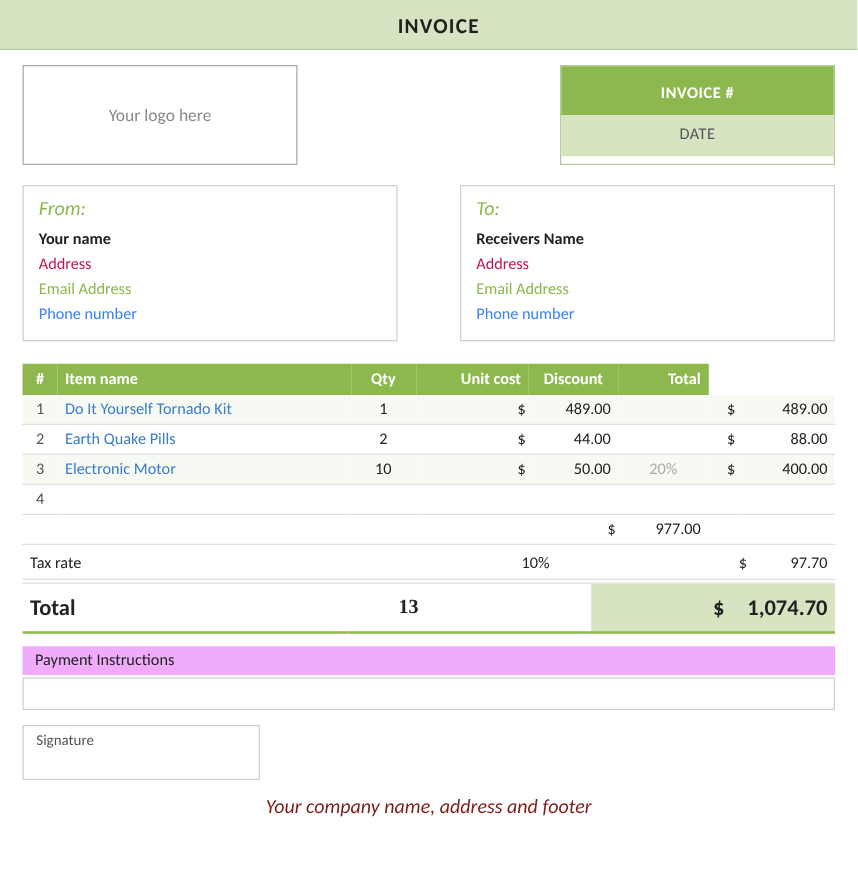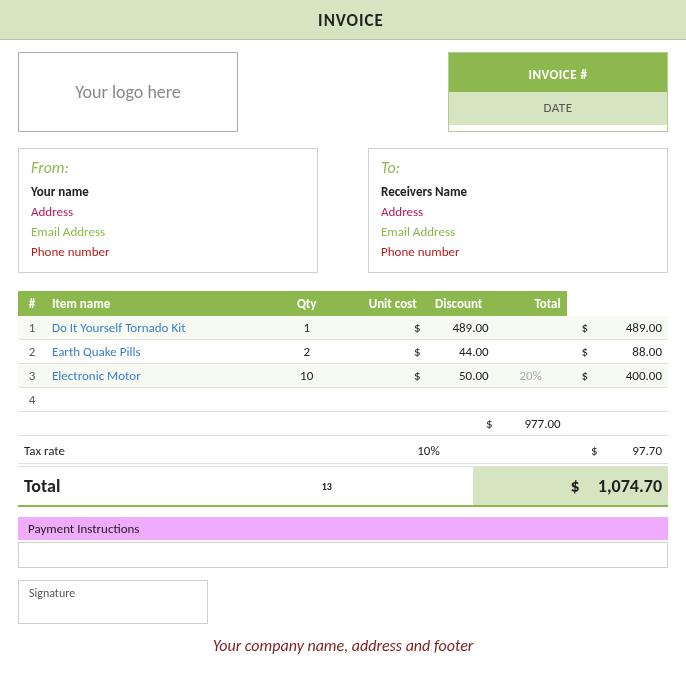--- a/index.html
+++ b/index.html
@@ -38,21 +38,21 @@
       gap: 20px;
     }
     .logo-box {
       border: 1.5px solid #aaa;
       width: 220px;
       min-height: 80px;
       display: flex;
       align-items: center;
       justify-content: center;
       color: #888;
-      font-size: 18px;
+      font-size: 14px;
       background: #fff;
     }
     .invoice-num-block {
       display: flex;
       flex-direction: column;
       width: 220px;
       border: 1.5px solid #b5c99a;
     }
     .invoice-num-top {
       background: #8db84e;
@@ -97,21 +97,21 @@
       font-weight: bold;
       color: #222;
     }
     .address-box .address-line {
       color: #be185d;
     }
     .address-box .email-line {
       color: #8db84e;
     }
     .address-box .phone-line {
-      color: #b91c1c;
+      color: #3b82f6;
     }
     
     .table-section {
       padding: 8px 18px 0 18px;
     }
     .items-table {
       width: 100%;
       border-collapse: collapse;
       font-size: 13px;
     }
@@ -190,21 +190,22 @@
       border-top: 1px solid #e0e0e0;
       border-bottom: 2px solid #8db84e;
     }
     .total-table td.total-label {
       font-size: 18px;
       font-weight: bold;
       color: #222;
     }
     .total-table td.total-qty {
       text-align: center;
-      font-size: 10px;
+      font-size: 16px;
+      font-family: Liberation Serif, serif;
     }
     .total-table td.total-dollar-cell {
       background: #d6e4c2;
       text-align: right;
       font-size: 18px;
       padding-right: 4px;
       width: 40px;
     }
     .total-table td.total-amount-cell {
       background: #d6e4c2;

